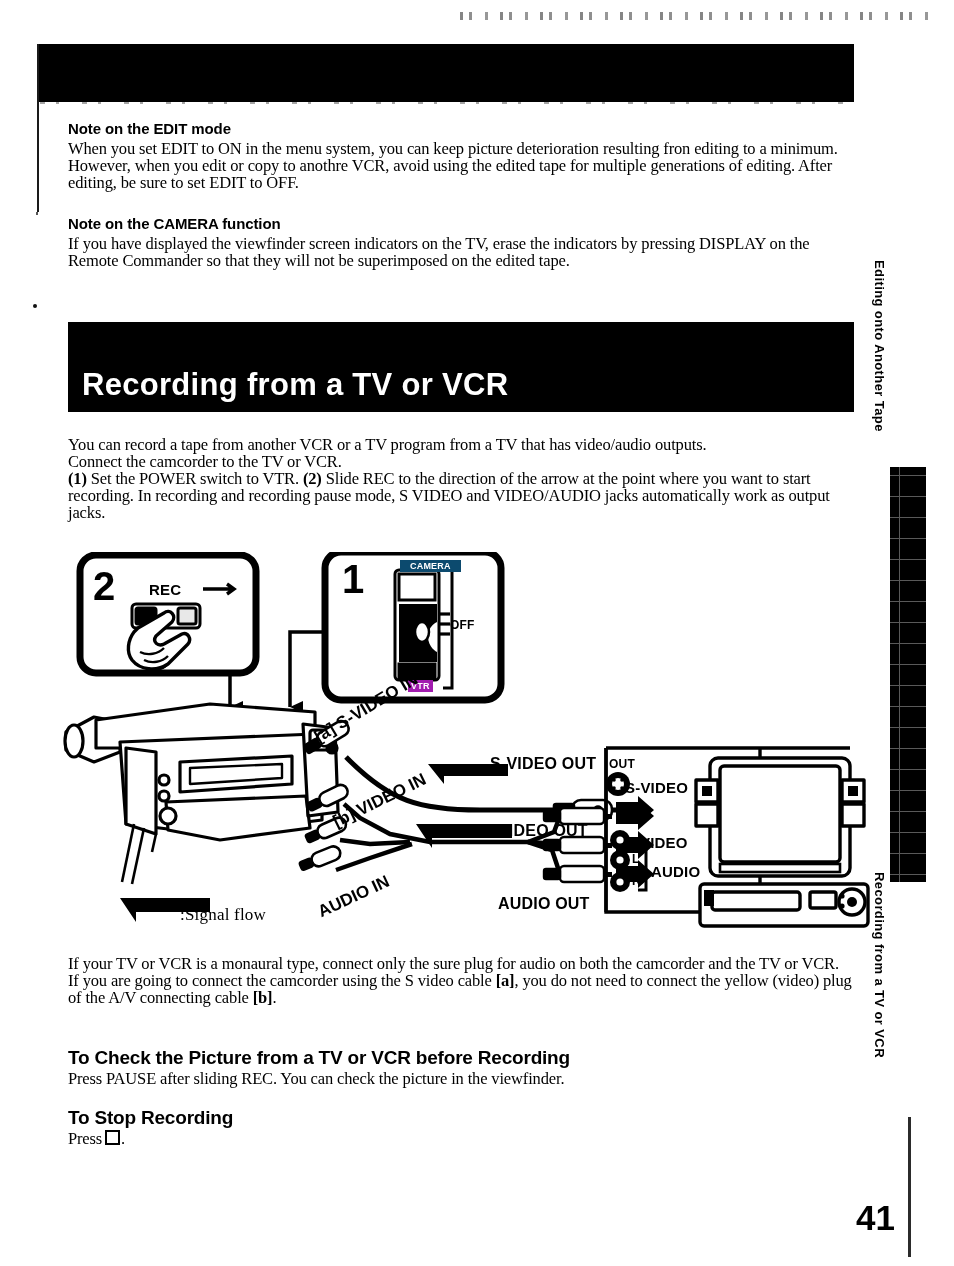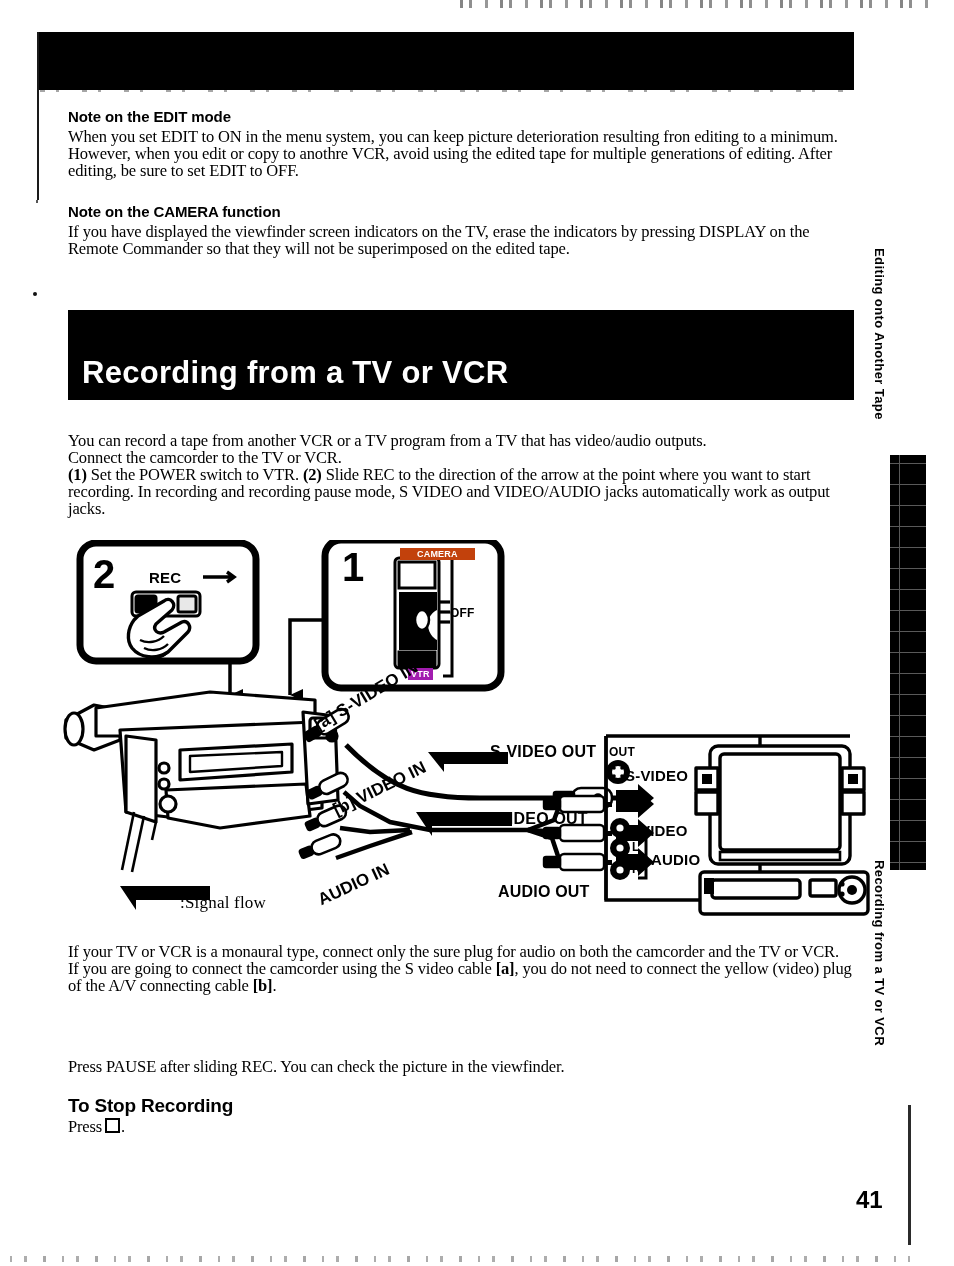--- a/index.html
+++ b/index.html
@@ -1,19 +1,19 @@
 <!DOCTYPE html>
 <html><head>
 <meta charset="utf-8">
 <title>Manual Page</title>
 <style>
   html,body{margin:0;padding:0;background:#ffffff;}
   body{width:954px;height:1266px;position:relative;overflow:hidden;
        font-family:"Liberation Serif",serif;color:#000;}
-  .page{position:absolute;left:0;top:0;width:954px;height:903px;}
+  .page{position:absolute;left:0;top:12px;width:954px;height:903px;}
 
   
   .abs{position:absolute;}
 
   
   .topbar{left:38px;top:32px;width:816px;height:58px;background:#000;}
   .leftrule{left:37px;top:32px;width:2px;height:168px;background:#1a1a1a;}
   .leftrule2{left:36px;top:200px;width:2px;height:3px;background:#555;}
   .dot-mark{left:33px;top:292px;width:4px;height:4px;background:#111;border-radius:50%;}
 
@@ -38,21 +38,21 @@
   #note1-body{left:68px;top:128px;width:790px;}
   #note2-title{left:68px;top:203px;}
   #note2-body{left:68px;top:223px;width:760px;}
 
   
   .sec-band{left:68px;top:310px;width:786px;height:90px;background:#000;}
   .sec-title{left:82px;top:355px;color:#fff;
     font-family:"Liberation Sans",sans-serif;font-weight:bold;font-size:31px;
     letter-spacing:0.3px;}
 
-  #intro-body{left:68px;top:424px;width:790px;margin-top:8px;}
+  #intro-body{left:68px;top:424px;width:790px;}
 
   
   #post-body{left:68px;top:943px;width:790px;}
   #sub1-title{left:68px;top:1035px;font-family:"Liberation Sans",sans-serif;
     font-weight:bold;font-size:19px;letter-spacing:-0.2px;}
   #sub1-body{left:68px;top:1058px;width:790px;}
   #sub2-title{left:68px;top:1095px;font-family:"Liberation Sans",sans-serif;
     font-weight:bold;font-size:19px;letter-spacing:-0.2px;}
   #sub2-body{left:68px;top:1118px;width:790px;}
   .stopglyph{display:inline-block;width:11px;height:11px;border:2px solid #000;
@@ -65,41 +65,41 @@
   #vlabel-recording{left:872px;top:860px;}
 
   .thumbtab{left:890px;top:455px;width:36px;height:415px;background:#000;}
   .thumbtab::after{content:"";position:absolute;left:0;top:0;right:0;bottom:0;
     opacity:.35;
     background:repeating-linear-gradient(0deg,transparent 0 7px,#fff 7px 8px,transparent 8px 21px),
                repeating-linear-gradient(90deg,transparent 0 9px,#fff 9px 10px,transparent 10px 30px);}
   .rightrule{left:908px;top:1105px;width:3px;height:140px;background:#2b2b2b;}
 
   .pagenum{left:856px;top:1186px;font-family:"Liberation Sans",sans-serif;
-    font-weight:bold;font-size:24px;}
+    font-weight:bold;font-size:35px;}
 
   
   .figure{left:60px;top:540px;width:810px;height:390px;}
   .fig-svg{position:absolute;left:0;top:0;}
 
   
   .step-num{position:absolute;font-family:"Liberation Sans",sans-serif;
     font-weight:bold;font-size:40px;}
   #step2-num{left:33px;top:12px;}
   #step1-num{left:282px;top:5px;}
 
   .fig-lab{position:absolute;font-family:"Liberation Sans",sans-serif;
     font-weight:bold;font-size:16px;letter-spacing:0.2px;white-space:nowrap;}
   .fig-lab-sm{position:absolute;font-family:"Liberation Sans",sans-serif;
     font-weight:bold;font-size:11px;letter-spacing:0.2px;white-space:nowrap;}
   .fig-lab-xs{position:absolute;font-family:"Liberation Sans",sans-serif;
     font-weight:bold;font-size:9px;letter-spacing:0.2px;white-space:nowrap;}
 
   #lab-rec{left:89px;top:29px;font-size:15px;}
-  #lab-camera{left:340px;top:8px;background:#c2410c;color:#fff;padding:1px 17px;font-size:9px;}
+  #lab-camera{left:340px;top:8px;background:#0c4a6e;color:#fff;padding:1px 10px;font-size:9px;}
   #lab-off{left:390px;top:66px;font-size:12px;}
   #lab-vtr{left:348px;top:128px;background:#a21caf;color:#fff;padding:1px 3px;font-size:9px;}
 
   .rot-lab{position:absolute;font-family:"Liberation Sans",sans-serif;font-weight:bold;
     font-size:17px;white-space:nowrap;transform-origin:0 0;}
   #lab-svideo-in{left:251px;top:178px;transform:rotate(-31deg);}
   #lab-video-in{left:270px;top:262px;transform:rotate(-26deg);}
   #lab-audio-in{left:255px;top:352px;transform:rotate(-25deg);}
 
   #lab-svideo-out{left:430px;top:203px;}
@@ -371,20 +371,21 @@
     <div class="fig-lab" id="lab-audio" data-bind="figure.panel.audio">AUDIO</div>
 
     <div class="fig-lab" id="lab-signalflow" data-bind="figure.legend">:Signal flow</div>
   </div>
 
   <div class="abs body-t" id="post-body">
     <span data-bind="post_text.para1">If your TV or VCR is a monaural type, connect only the sure plug for audio on both the camcorder and the TV or VCR.</span><br>
     <span data-bind="post_text.para2_a">If you are going to connect the camcorder using the S video cable </span><b data-bind="post_text.para2_marker_a">[a]</b><span data-bind="post_text.para2_b">, you do not need to connect the yellow (video) plug of the A/V connecting cable </span><b data-bind="post_text.para2_marker_b">[b]</b><span data-bind="post_text.para2_c">.</span>
   </div>
 
+  <div class="abs" id="sub1-title" data-bind="subsections.0.title">To Check the Picture from a TV or VCR before Recording</div>
   <div class="abs body-t" id="sub1-body" data-bind="subsections.0.body">Press PAUSE after sliding REC. You can check the picture in the viewfinder.</div>
 
   <div class="abs" id="sub2-title" data-bind="subsections.1.title">To Stop Recording</div>
   <div class="abs body-t" id="sub2-body">
     <span data-bind="subsections.1.body_prefix">Press</span><span class="stopglyph"></span><span data-bind="subsections.1.body_suffix">.</span>
   </div>
 
   <div class="abs vlabel" id="vlabel-editing" data-bind="margin.running_head_top">Editing onto Another Tape</div>
   <div class="abs thumbtab"></div>
   <div class="abs vlabel" id="vlabel-recording" data-bind="margin.running_head_bottom">Recording from a TV or VCR</div>

